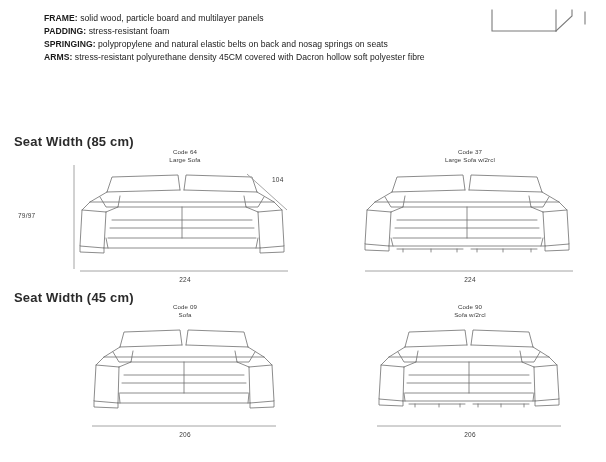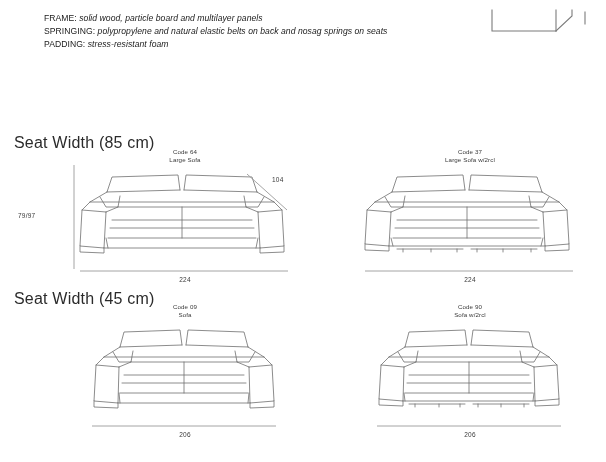--- a/index.html
+++ b/index.html
@@ -33,34 +33,34 @@
     width: 470px;
   }
   .spec-row {
     font-size: 8.6px;
     line-height: 13.1px;
     letter-spacing: 0.05px;
     white-space: nowrap;
     color: #1a1a1a;
   }
   .spec-key {
-    font-weight: normal;
+    font-weight: bold;
     padding-left: 31px;
   }
   .spec-val {
     font-weight: normal;
-    font-style: italic;
   }
 
   
   .section-title {
     position: absolute;
-    font-size: 16px;
+    font-size: 13px;
     letter-spacing: 0.2px;
     color: #2b2b2b;
+    font-weight: bold;
   }
   .section-title.s1 { left: 14px; top: 134px; }
   .section-title.s2 { left: 14px; top: 290px; }
 
   
   .panel {
     position: absolute;
   }
   .panel.p1 { left: 60px;  top: 148px; width: 250px; height: 135px; }
   .panel.p2 { left: 345px; top: 148px; width: 250px; height: 135px; }
@@ -127,24 +127,27 @@
     <path d="M68 25 L84 10 L84 4"></path>
     <path d="M97 6 L97 18"></path>
   </g>
 </svg>
 
 <div class="spec-block">
   <div class="spec-row">
     <span class="spec-key">FRAME:</span><span class="spec-val"> solid wood, particle board and multilayer panels</span>
   </div>
   <div class="spec-row">
+    <span class="spec-key">PADDING:</span><span class="spec-val"> stress-resistant foam</span>
+  </div>
+  <div class="spec-row">
     <span class="spec-key">SPRINGING:</span><span class="spec-val"> polypropylene and natural elastic belts on back and nosag springs on seats</span>
   </div>
   <div class="spec-row">
-    <span class="spec-key">PADDING:</span><span class="spec-val"> stress-resistant foam</span>
+    <span class="spec-key">ARMS:</span><span class="spec-val"> stress-resistant polyurethane density 45CM covered with Dacron hollow soft polyester fibre</span>
   </div>
 </div>
 
 <div class="section-title s1">Seat Width (85 cm)</div>
 <div class="section-title s2">Seat Width (45 cm)</div>
 
 <div class="panel p1">
   <div class="code-label">
     <span>Code 64</span>
     <span class="ln2">Large Sofa</span>

